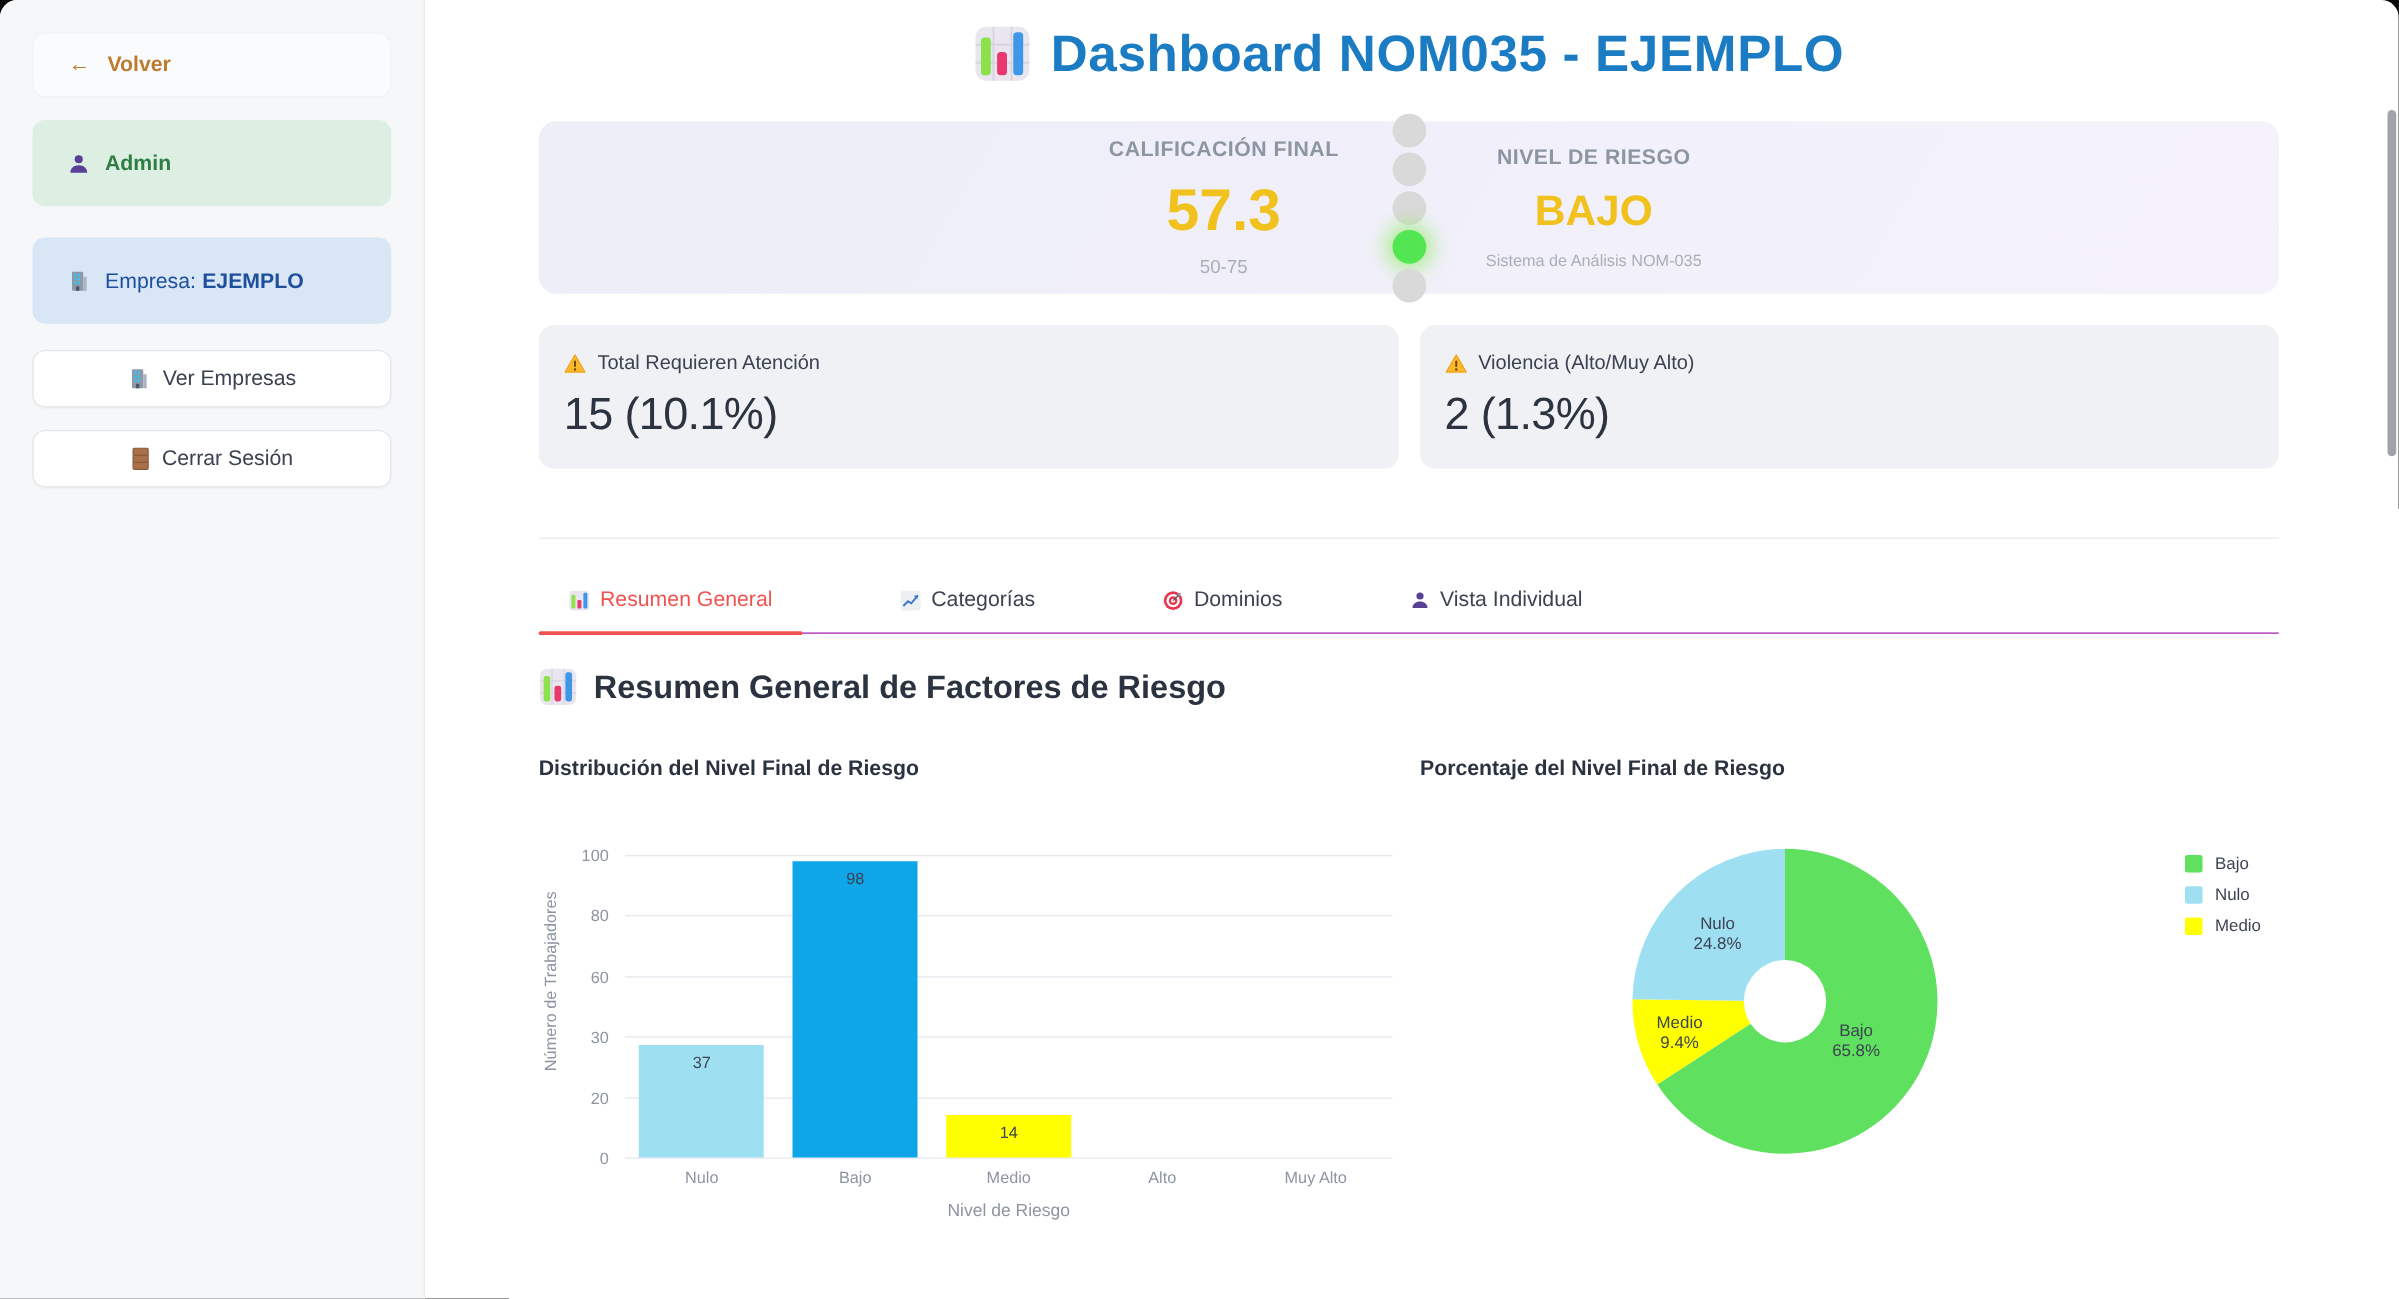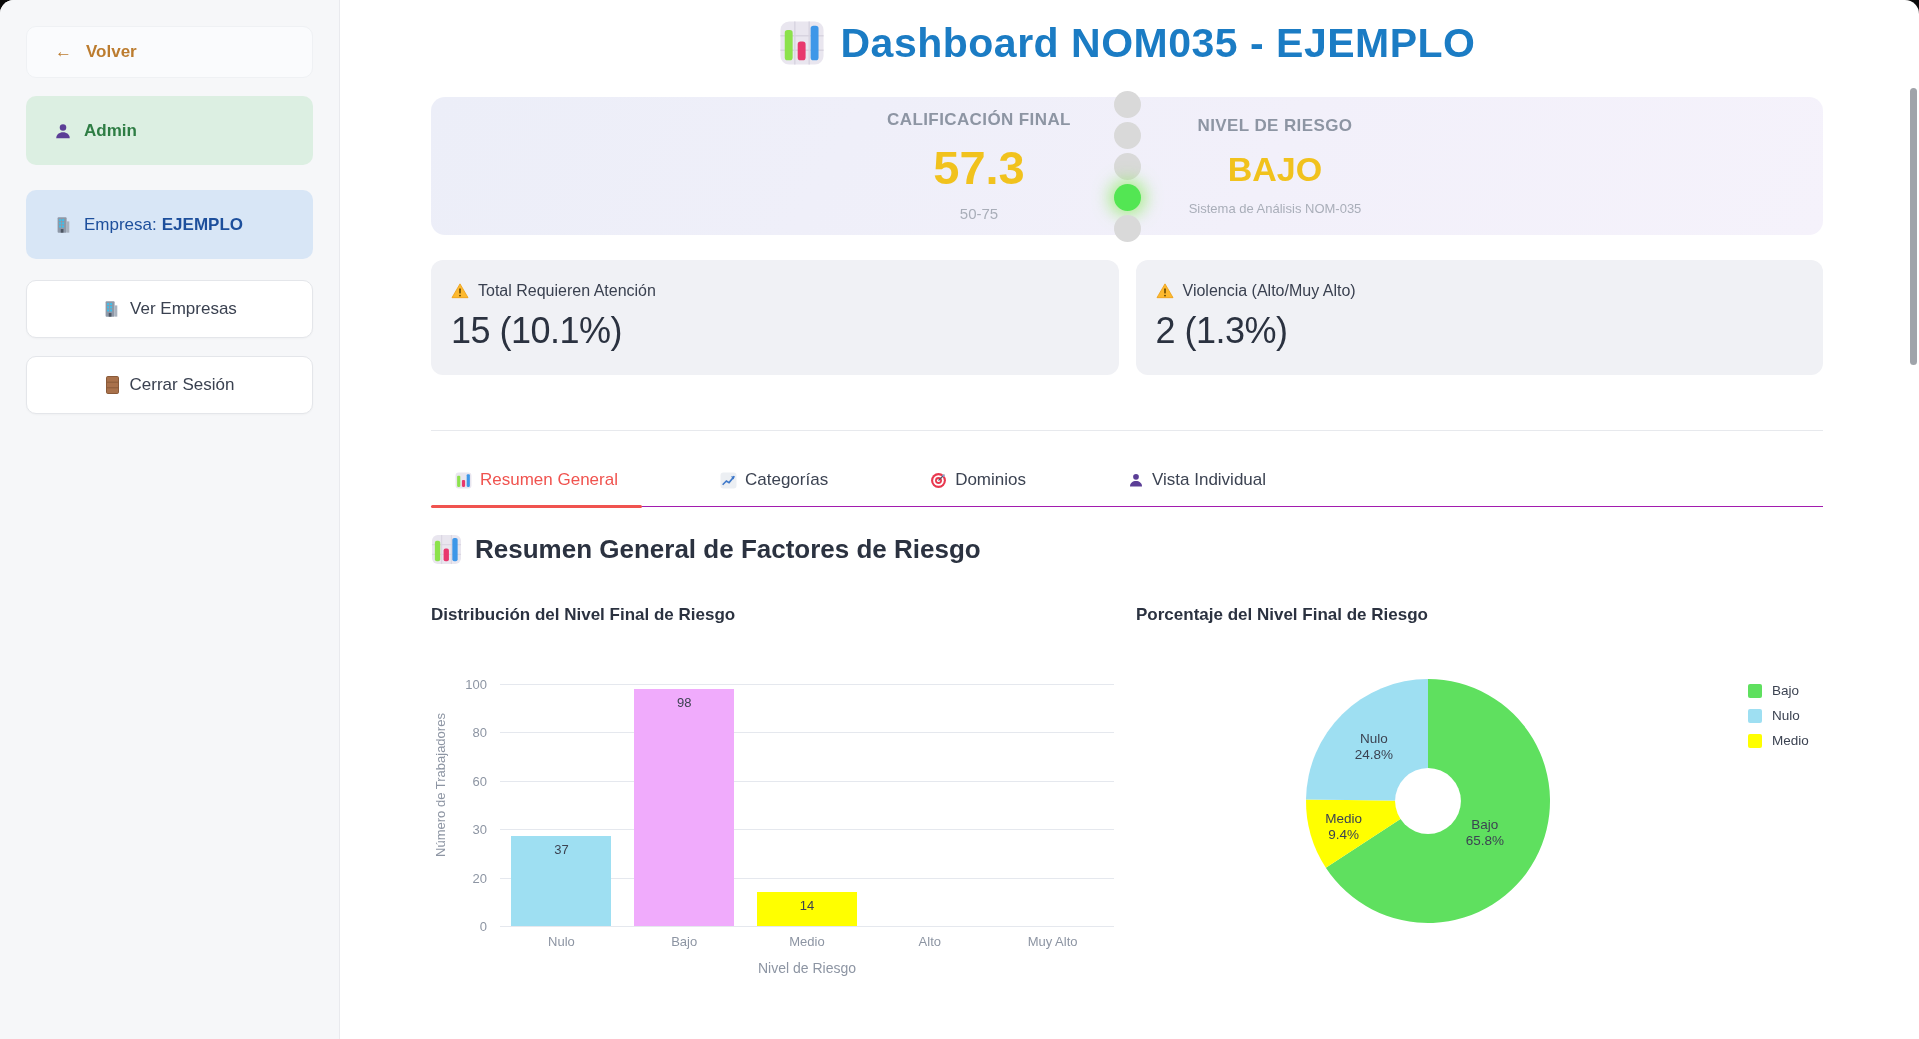--- a/index.html
+++ b/index.html
@@ -7,21 +7,21 @@
   .page { position:relative; width:1919px; height:1039px; background:#ffffff; border-radius:14px 14px 0 0; overflow:hidden; display:flex; }
 
   
   .sidebar { width:340px; height:100%; background:#f6f7f9; border-right:1px solid #e9eaee; padding:26px; flex:0 0 340px; }
   .side-btn { display:flex; align-items:center; border-radius:10px; cursor:pointer; }
   .btn-volver { height:52px; background:#fafbfd; border:1px solid #eff1f4; padding-left:28px; gap:14px; color:#bc7c2f; font-size:17px; font-weight:700; }
   .chip { height:69px; padding-left:28px; gap:12px; font-size:17px; }
   .chip-admin { margin-top:18px; background:#dcefe2; color:#2e7d44; font-weight:700; }
   .chip-empresa { margin-top:25px; background:#d8e6f6; color:#1d4f9c; }
   .chip-empresa b { margin-left:5px; }
-  .btn-white { height:58px; margin-top:21px; background:#ffffff; border:1px solid #e4e6ea; justify-content:center; gap:10px; color:#3a4150; font-size:17px; box-shadow:0 1px 2px rgba(0,0,0,.03); }
+  .btn-white { height:46px; margin-top:21px; background:#ffffff; border:1px solid #e4e6ea; justify-content:center; gap:10px; color:#3a4150; font-size:17px; box-shadow:0 1px 2px rgba(0,0,0,.03); }
   .btn-white.last { margin-top:18px; }
 
   
   .main { flex:1; padding:0 96px 0 91px; position:relative; }
   .app-header { margin-top:14px; height:58px; display:flex; align-items:center; justify-content:center; gap:16px;text-align:center; }
   .app-title { color:#1b7cc4; font-size:41px; font-weight:700; letter-spacing:.5px; }
 
   .score-card { margin-top:25px; height:138px; border-radius:14px; background:linear-gradient(120deg,#ecEEf8 0%,#f2f0fa 60%,#f5f2fb 100%); display:flex; align-items:center; justify-content:center; gap:32px; }
   .score-block { text-align:center; min-width:205px; }
   .score-label { color:#8d95a3; font-size:17px; font-weight:700; letter-spacing:.4px; }
@@ -290,21 +290,21 @@
             <div class="gridline" style="top: 242.6px;"></div>
             <div class="gridline" style="top: 291px;"></div>
           <div class="y-axis-title">Número de Trabajadores</div>
           <div class="bars-row">
               <div class="bar-slot">
                 <div class="bar" style="height: 89.54px; background: rgb(158, 223, 242);">
                   <div class="bar-val">37</div>
                 </div>
               </div>
               <div class="bar-slot">
-                <div class="bar" style="height: 237.16px; background: #f0abfc;">
+                <div class="bar" style="height: 237.16px; background: #0ea5e9;">
                   <div class="bar-val">98</div>
                 </div>
               </div>
               <div class="bar-slot">
                 <div class="bar" style="height: 33.88px; background: rgb(255, 255, 0);">
                   <div class="bar-val">14</div>
                 </div>
               </div>
               <div class="bar-slot"></div>
               <div class="bar-slot"></div>

